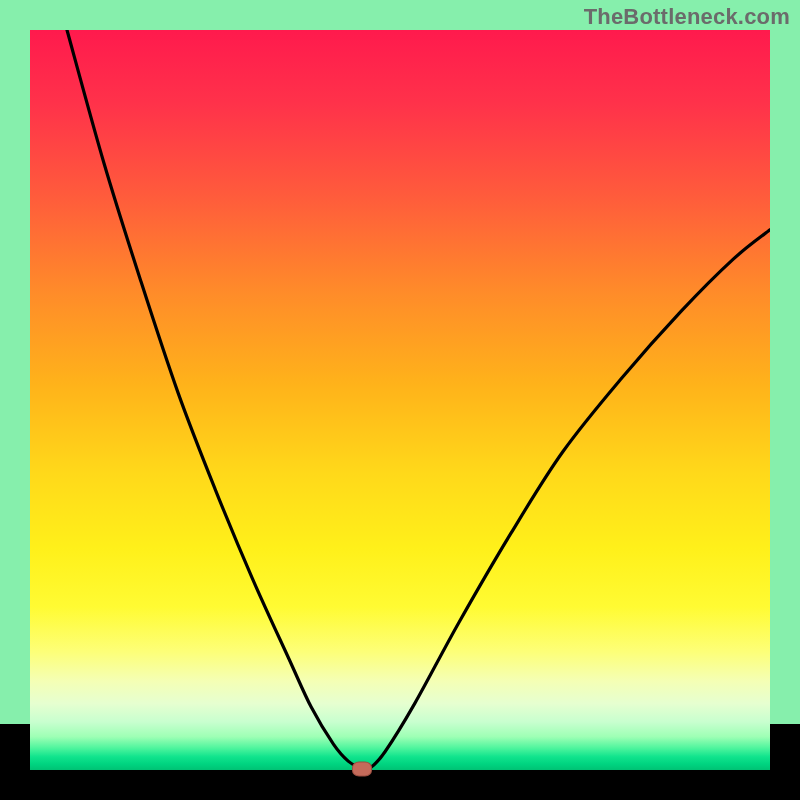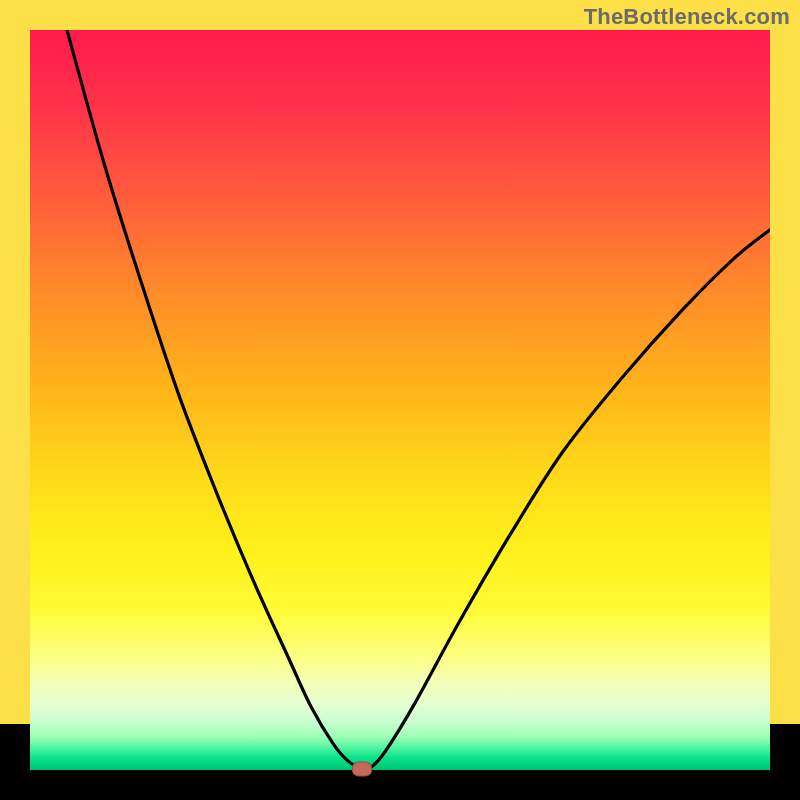--- a/index.html
+++ b/index.html
@@ -7,21 +7,21 @@
     padding: 0;
     width: 800px;
     height: 800px;
     background: #000;
     overflow: hidden;
   }
   .frame {
     position: relative;
     width: 800px;
     height: 724px;
-    background: #fde047;
+    background: #86efac;
   }
   .plot-area {
     position: absolute;
     left: 30px;
     top: 30px;
     width: 740px;
     height: 740px;
     background: linear-gradient(to bottom,
       #ff1a4d 0%,
       #ff324a 10%,

